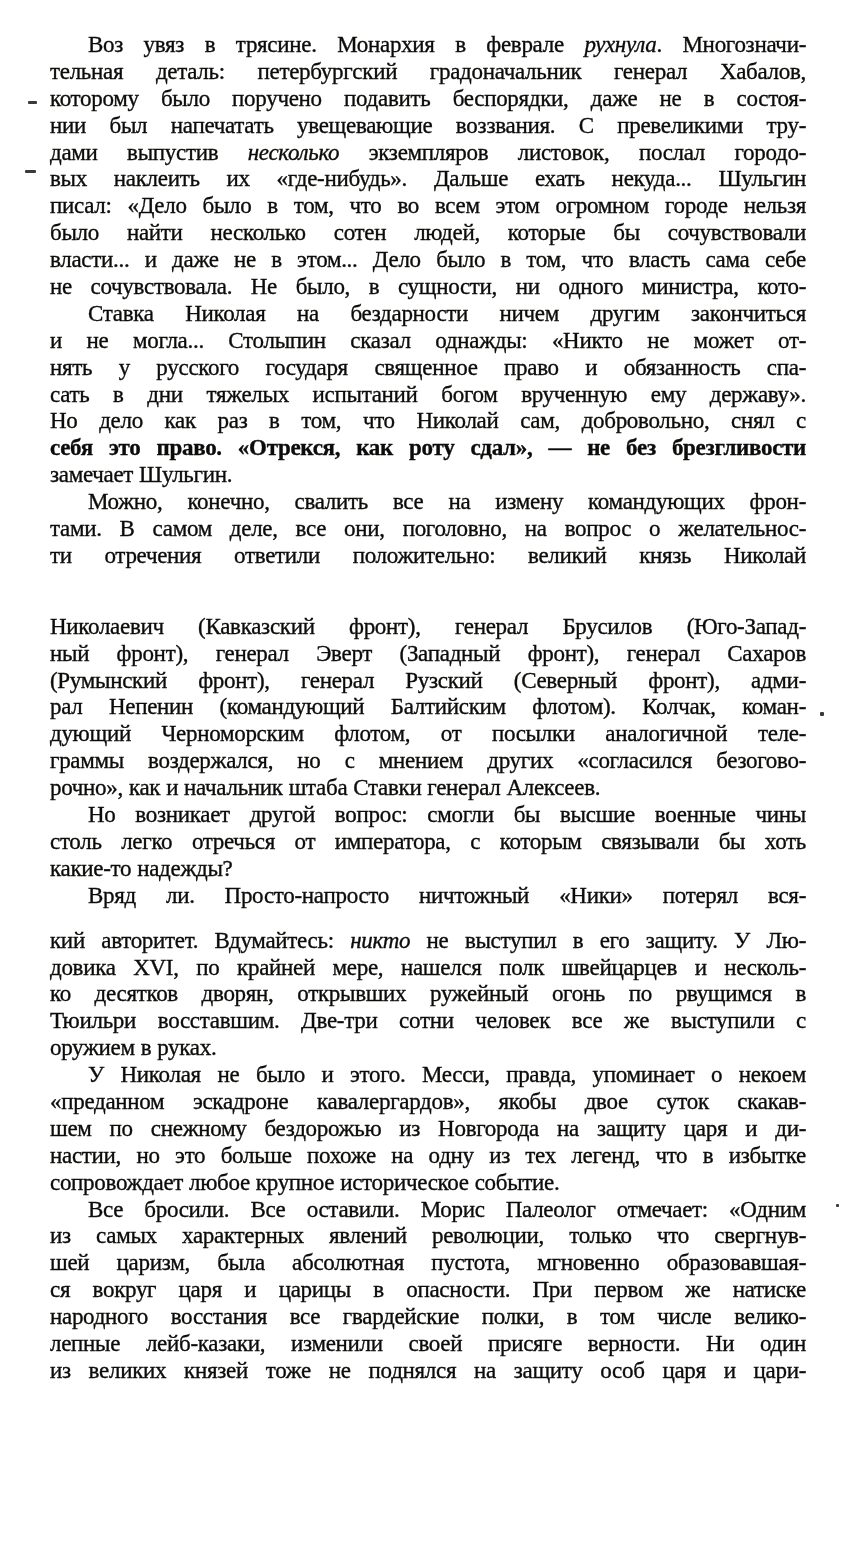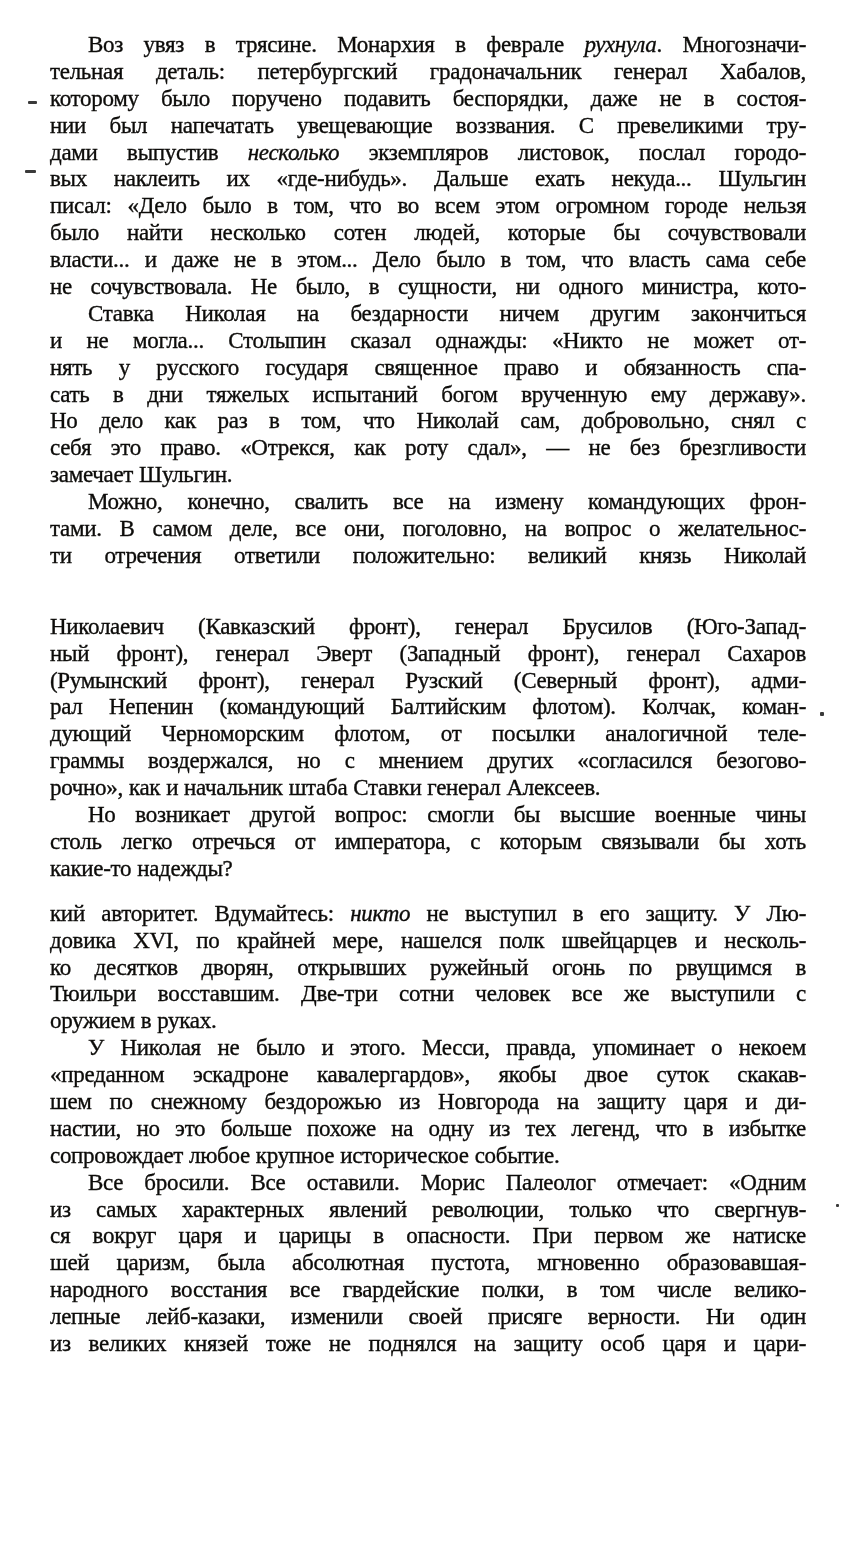--- a/index.html
+++ b/index.html
@@ -71,59 +71,60 @@
           <div class="line" style="white-space: normal;"><span>было найти несколько сотен людей, которые бы сочувствовали</span></div>
           <div class="line" style="white-space: normal;"><span>власти... и даже не в этом... Дело было в том, что власть сама себе</span></div>
           <div class="line" style="white-space: normal;"><span>не сочувствовала. Не было, в сущности, ни одного министра, кото-</span></div>
         </div>
         <div class="paragraph">
           <div class="line first" style="white-space: normal;"><span>Ставка Николая на бездарности ничем другим закончиться</span></div>
           <div class="line" style="white-space: normal;"><span>и не могла... Столыпин сказал однажды: «Никто не может от-</span></div>
           <div class="line" style="white-space: normal;"><span>нять у русского государя священное право и обязанность спа-</span></div>
           <div class="line" style="white-space: normal;"><span>сать в дни тяжелых испытаний богом врученную ему державу».</span></div>
           <div class="line" style="white-space: normal;"><span>Но дело как раз в том, что Николай сам, добровольно, снял с</span></div>
-          <div class="line" style="white-space: normal;"><span>себя это право. «Отрекся, как роту сдал», — не без брезгливости</span></div>
+          <div class="line" style="white-space: normal; font-weight: bold;"><span>себя это право. «Отрекся, как роту сдал», — не без брезгливости</span></div>
           <div class="line para-end" style="white-space: normal;"><span>замечает Шульгин.</span></div>
         </div>
         <div class="paragraph">
           <div class="line first" style="white-space: normal;"><span>Можно, конечно, свалить все на измену командующих фрон-</span></div>
           <div class="line" style="white-space: normal;"><span>тами. В самом деле, все они, поголовно, на вопрос о желательнос-</span></div>
           <div class="line" style="white-space: normal;"><span>ти отречения ответили положительно: великий князь Николай</span></div>
           <div class="line" style="white-space: normal; margin-top: 44px;"><span>Николаевич (Кавказский фронт), генерал Брусилов (Юго-Запад-</span></div>
           <div class="line" style="white-space: normal;"><span>ный фронт), генерал Эверт (Западный фронт), генерал Сахаров</span></div>
           <div class="line" style="white-space: normal;"><span>(Румынский фронт), генерал Рузский (Северный фронт), адми-</span></div>
           <div class="line" style="white-space: normal;"><span>рал Непенин (командующий Балтийским флотом). Колчак, коман-</span></div>
           <div class="line" style="white-space: normal;"><span>дующий Черноморским флотом, от посылки аналогичной теле-</span></div>
           <div class="line" style="white-space: normal;"><span>граммы воздержался, но с мнением других «согласился безогово-</span></div>
           <div class="line para-end" style="white-space: normal;"><span>рочно», как и начальник штаба Ставки генерал Алексеев.</span></div>
         </div>
         <div class="paragraph">
           <div class="line first" style="white-space: normal;"><span>Но возникает другой вопрос: смогли бы высшие военные чины</span></div>
           <div class="line" style="white-space: normal;"><span>столь легко отречься от императора, с которым связывали бы хоть</span></div>
           <div class="line para-end" style="white-space: normal;"><span>какие-то надежды?</span></div>
         </div>
         <div class="paragraph">
+          <div class="line first" style="white-space: normal;"><span>Вряд ли. Просто-напросто ничтожный «Ники» потерял вся-</span></div>
           <div class="line" style="white-space: normal; margin-top: 18px;"><span>кий авторитет. Вдумайтесь: </span><em>никто</em><span> не выступил в его защиту. У Лю-</span></div>
           <div class="line" style="white-space: normal;"><span>довика XVI, по крайней мере, нашелся полк швейцарцев и несколь-</span></div>
           <div class="line" style="white-space: normal;"><span>ко десятков дворян, открывших ружейный огонь по рвущимся в</span></div>
           <div class="line" style="white-space: normal;"><span>Тюильри восставшим. Две-три сотни человек все же выступили с</span></div>
           <div class="line para-end" style="white-space: normal;"><span>оружием в руках.</span></div>
         </div>
         <div class="paragraph">
           <div class="line first" style="white-space: normal;"><span>У Николая не было и этого. Месси, правда, упоминает о некоем</span></div>
           <div class="line" style="white-space: normal;"><span>«преданном эскадроне кавалергардов», якобы двое суток скакав-</span></div>
           <div class="line" style="white-space: normal;"><span>шем по снежному бездорожью из Новгорода на защиту царя и ди-</span></div>
           <div class="line" style="white-space: normal;"><span>настии, но это больше похоже на одну из тех легенд, что в избытке</span></div>
           <div class="line para-end" style="white-space: normal;"><span>сопровождает любое крупное историческое событие.</span></div>
         </div>
         <div class="paragraph">
           <div class="line first" style="white-space: normal;"><span>Все бросили. Все оставили. Морис Палеолог отмечает: «Одним</span></div>
           <div class="line" style="white-space: normal;"><span>из самых характерных явлений революции, только что свергнув-</span></div>
+          <div class="line" style="white-space: normal;"><span>шей царизм, была абсолютная пустота, мгновенно образовавшая-</span></div>
           <div class="line" style="white-space: normal;"><span>ся вокруг царя и царицы в опасности. При первом же натиске</span></div>
-          <div class="line" style="white-space: normal;"><span>шей царизм, была абсолютная пустота, мгновенно образовавшая-</span></div>
           <div class="line" style="white-space: normal;"><span>народного восстания все гвардейские полки, в том числе велико-</span></div>
           <div class="line" style="white-space: normal;"><span>лепные лейб-казаки, изменили своей присяге верности. Ни один</span></div>
           <div class="line" style="white-space: normal;"><span>из великих князей тоже не поднялся на защиту особ царя и цари-</span></div>
         </div>
       </div>
 
   </div>
 
   <div class="speck" style="left:28px;top:101px;width:9px;height:3px;"></div>
   <div class="speck" style="left:25px;top:170px;width:11px;height:3px;"></div>

